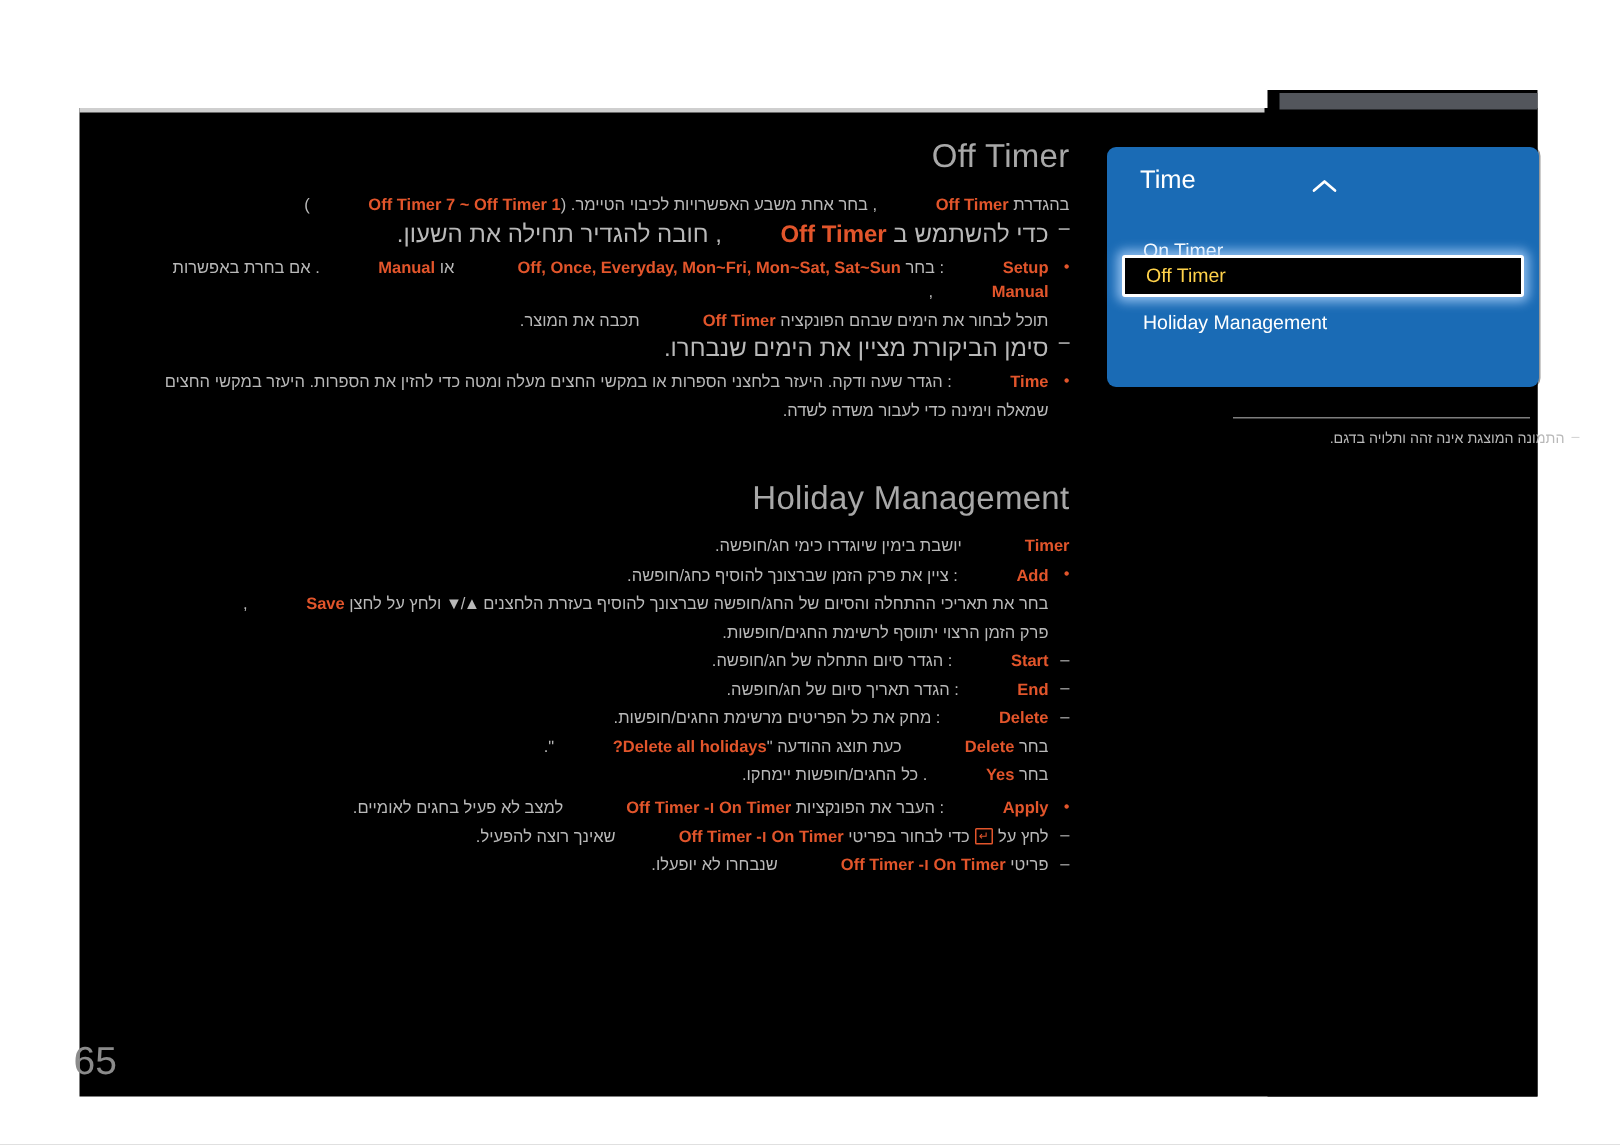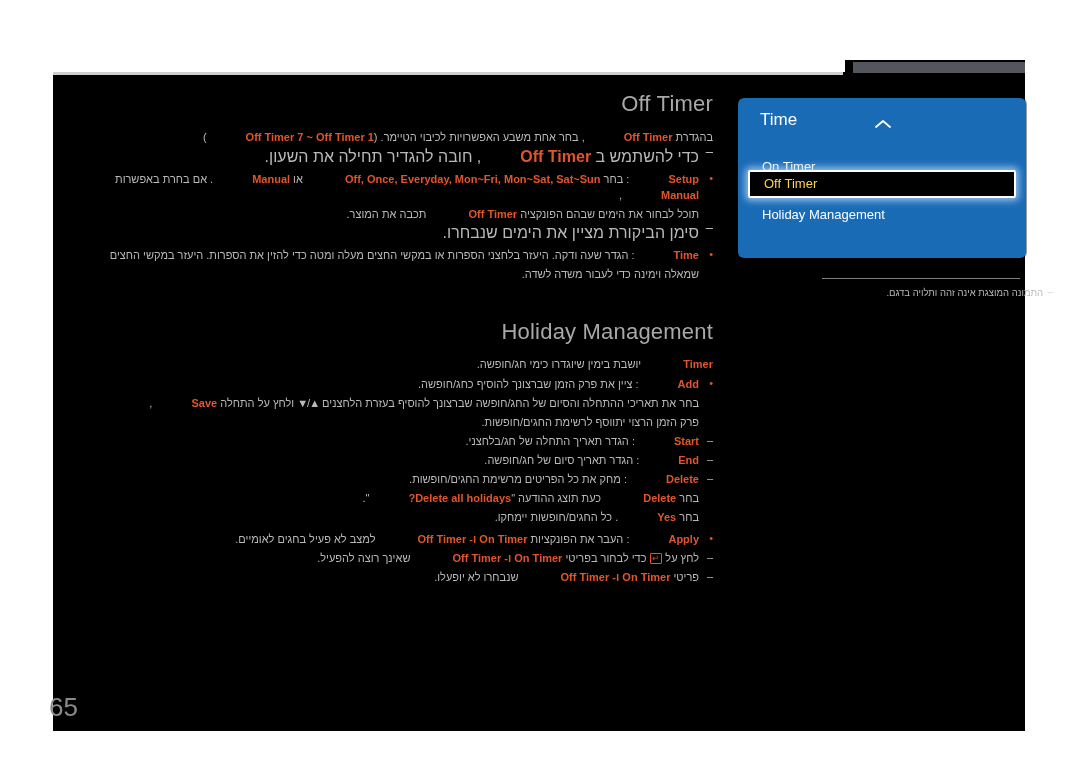--- a/index.html
+++ b/index.html
@@ -277,24 +277,24 @@
       <li class="sub cont">שמאלה וימינה כדי לעבור משדה לשדה.</li>
     </ul>
 
     <h2 class="sec-title second">Holiday Management</h2>
 
     <p class="para"><span class="em">Timer</span><span> יושבת בימין שיוגדרו כימי חג/חופשה.</span></p>
 
     <ul class="bullets">
 
       <li class="bullet"><span class="em">Add</span><span>: ציין את פרק הזמן שברצונך להוסיף כחג/חופשה.</span></li>
-      <li class="sub cont"><span>בחר את תאריכי ההתחלה והסיום של החג/חופשה שברצונך להוסיף בעזרת הלחצנים </span><span class="arrows">▲/▼</span><span> ולחץ על התחלה </span><span class="em">Save</span><span>,</span></li>
+      <li class="sub cont"><span>בחר את תאריכי ההתחלה והסיום של החג/חופשה שברצונך להוסיף בעזרת הלחצנים </span><span class="arrows">▲/▼</span><span> ולחץ על לחצן </span><span class="em">Save</span><span>,</span></li>
       <li class="sub cont">פרק הזמן הרצוי יתווסף לרשימת החגים/חופשות.</li>
 
-      <li class="dash indent-1"><span class="em">Start</span><span>: הגדר תאריך התחלה של חג/בלחצני.</span></li>
+      <li class="dash indent-1"><span class="em">Start</span><span>: הגדר סיום התחלה של חג/חופשה.</span></li>
       <li class="dash indent-1"><span class="em">End</span><span>: הגדר תאריך סיום של חג/חופשה.</span></li>
       <li class="dash indent-1"><span class="em">Delete</span><span>: מחק את כל הפריטים מרשימת החגים/חופשות.</span></li>
 
       <li class="sub indent-2"><span>בחר </span><span class="em">Delete</span><span> כעת תוצג ההודעה "</span><span class="em">Delete all holidays?</span><span>".</span></li>
 
       <li class="sub indent-2"><span>בחר </span><span class="em">Yes</span><span>. כל החגים/חופשות יימחקו.</span></li>
 
       <li class="bullet" style="margin-top:6px;"><span class="em">Apply</span><span>: העבר את הפונקציות </span><span class="em">On Timer ו- Off Timer</span><span> למצב לא פעיל בחגים לאומיים.</span></li>
 
       <li class="dash indent-1"><span>לחץ על </span><span class="kbd">↵</span><span> כדי לבחור בפריטי </span><span class="em">On Timer ו- Off Timer</span><span> שאינך רוצה להפעיל.</span></li>

